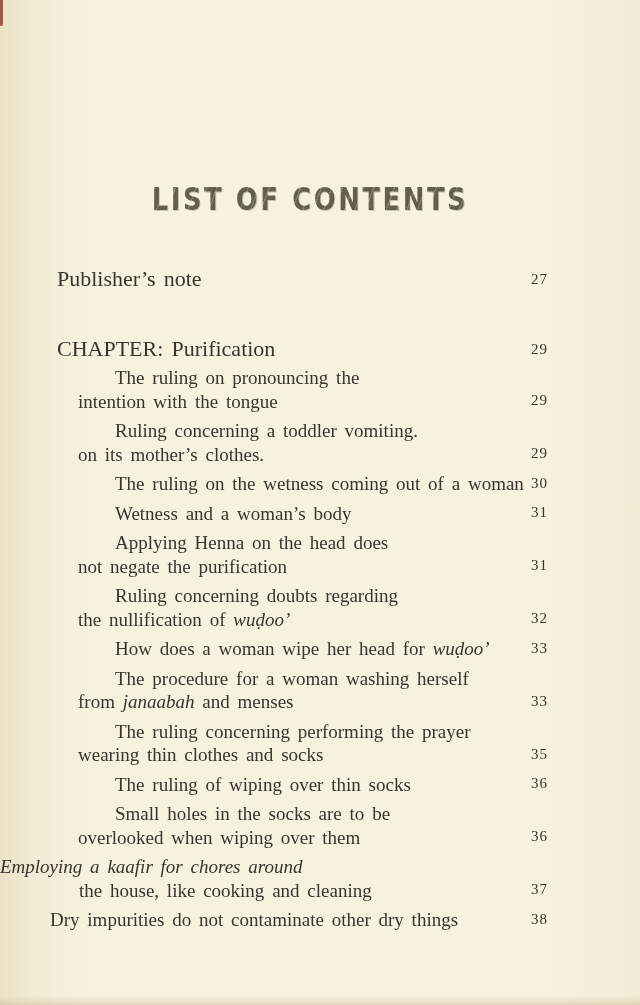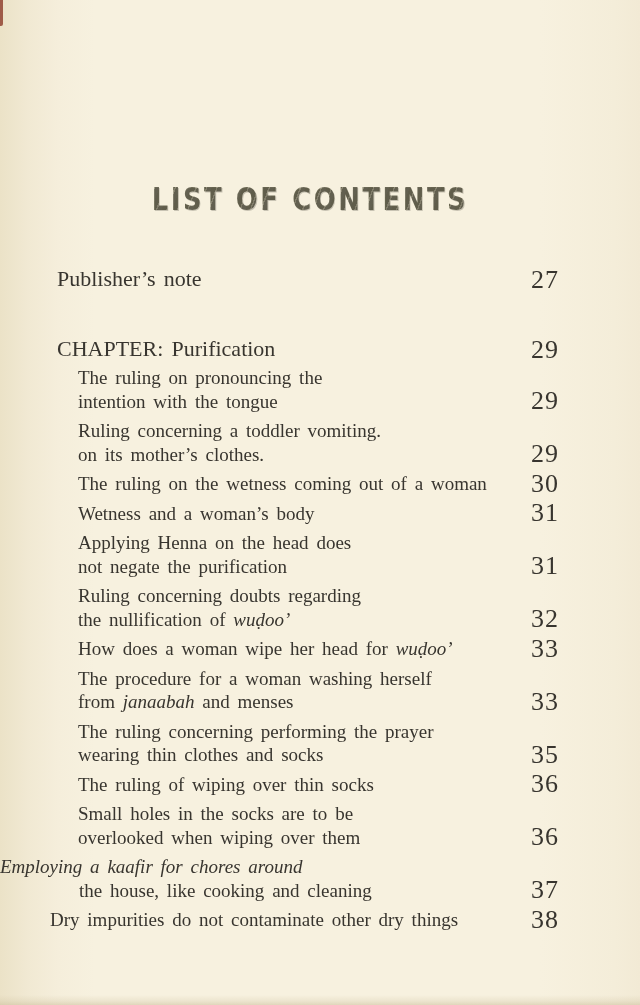--- a/index.html
+++ b/index.html
@@ -47,35 +47,35 @@
   .row-large {
     position: absolute; left: 0; width: 640px;
     font-size: 22px; line-height: 26px;
     word-spacing: 0.12em;
   }
   .row-large .lbl { padding-left: 57px; }
   .row-publisher { top: 266px; }
   .row-chapter   { top: 336px; }
   .num {
     position: absolute; left: 531px; bottom: 1px;
-    font-size: 26px; line-height: 23px;
+    font-size: 15px; line-height: 23px;
     letter-spacing: 1px;
   }
   .toc {
     position: absolute; top: 366px; left: 0; width: 640px;
   }
   .entry {
     position: relative;
     margin-bottom: 6px;
     font-size: 19px; line-height: 23.5px;
     word-spacing: 0.16em;
   }
   .line { white-space: nowrap; }
   .ind-0 { padding-left: 50px; }
-  .ind-1 { padding-left: 78px; }
+  .ind-1 { padding-left: 115px; }
   .ind-2 { padding-left: 78px; }
   .ind-3 { }
   .ind-4 { padding-left: 79px; }
   .it { font-style: italic; }
 </style>
 </head>
 <body>
 
 <div class="paper">
 

